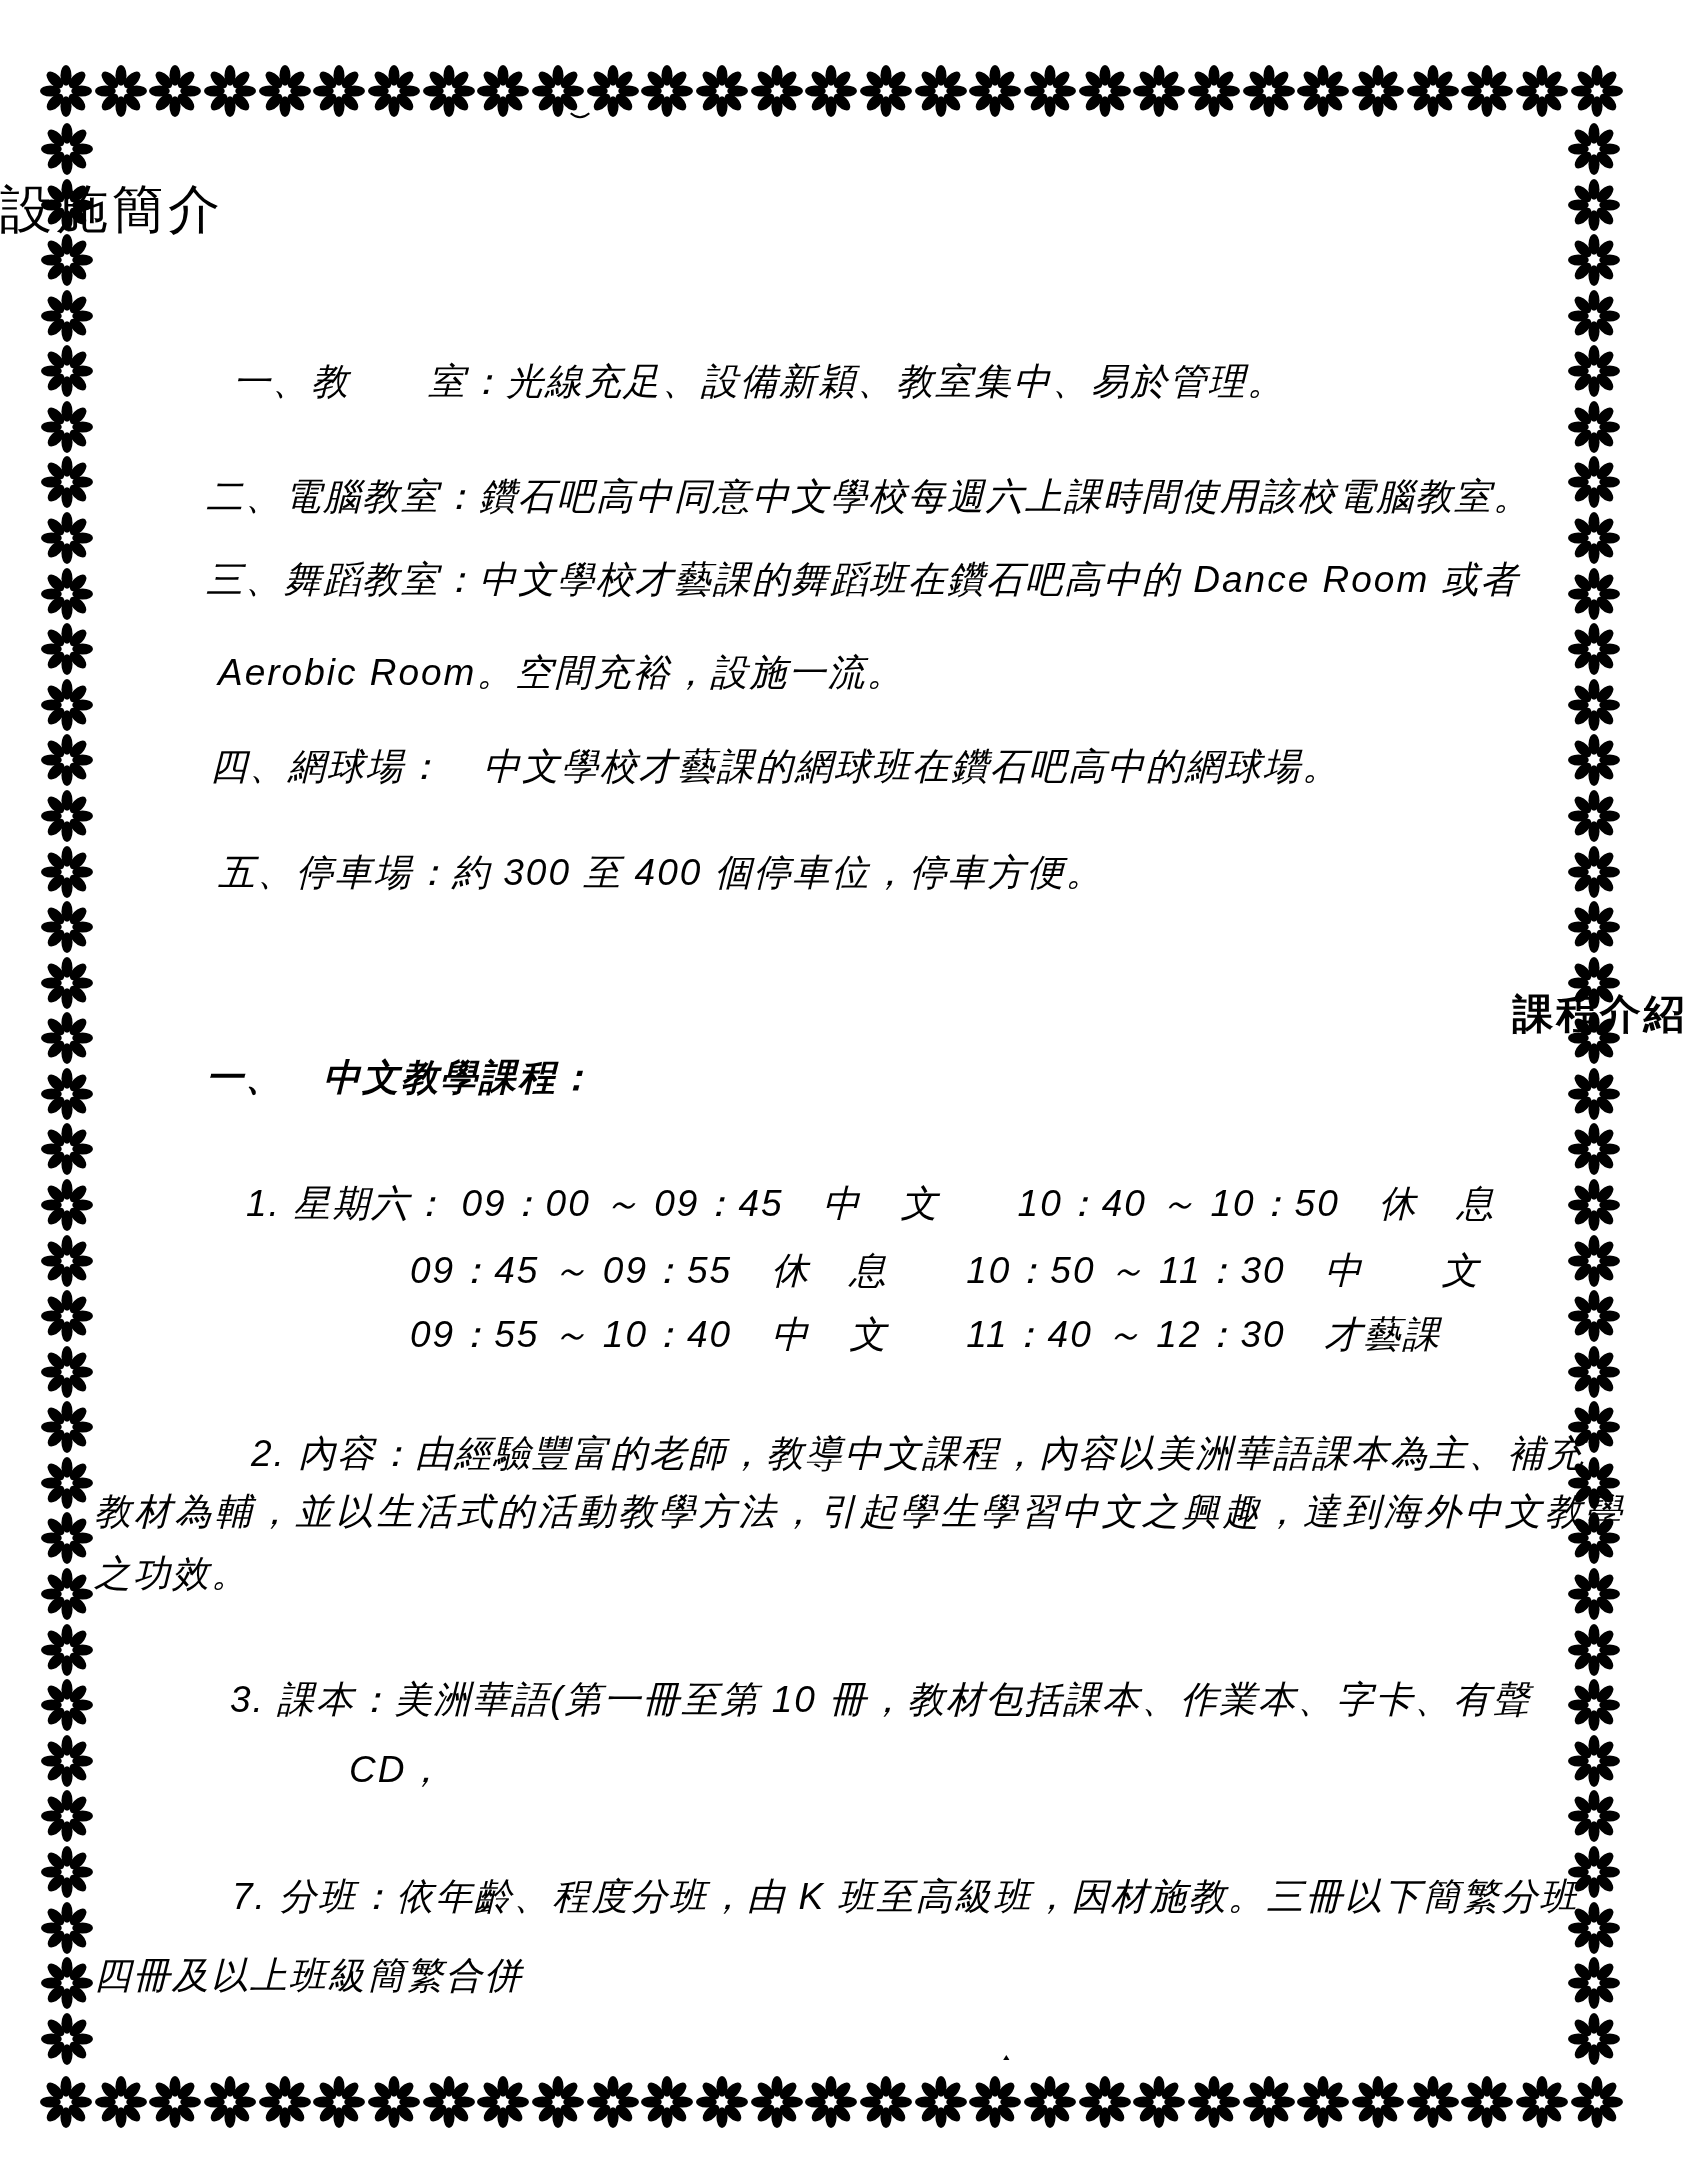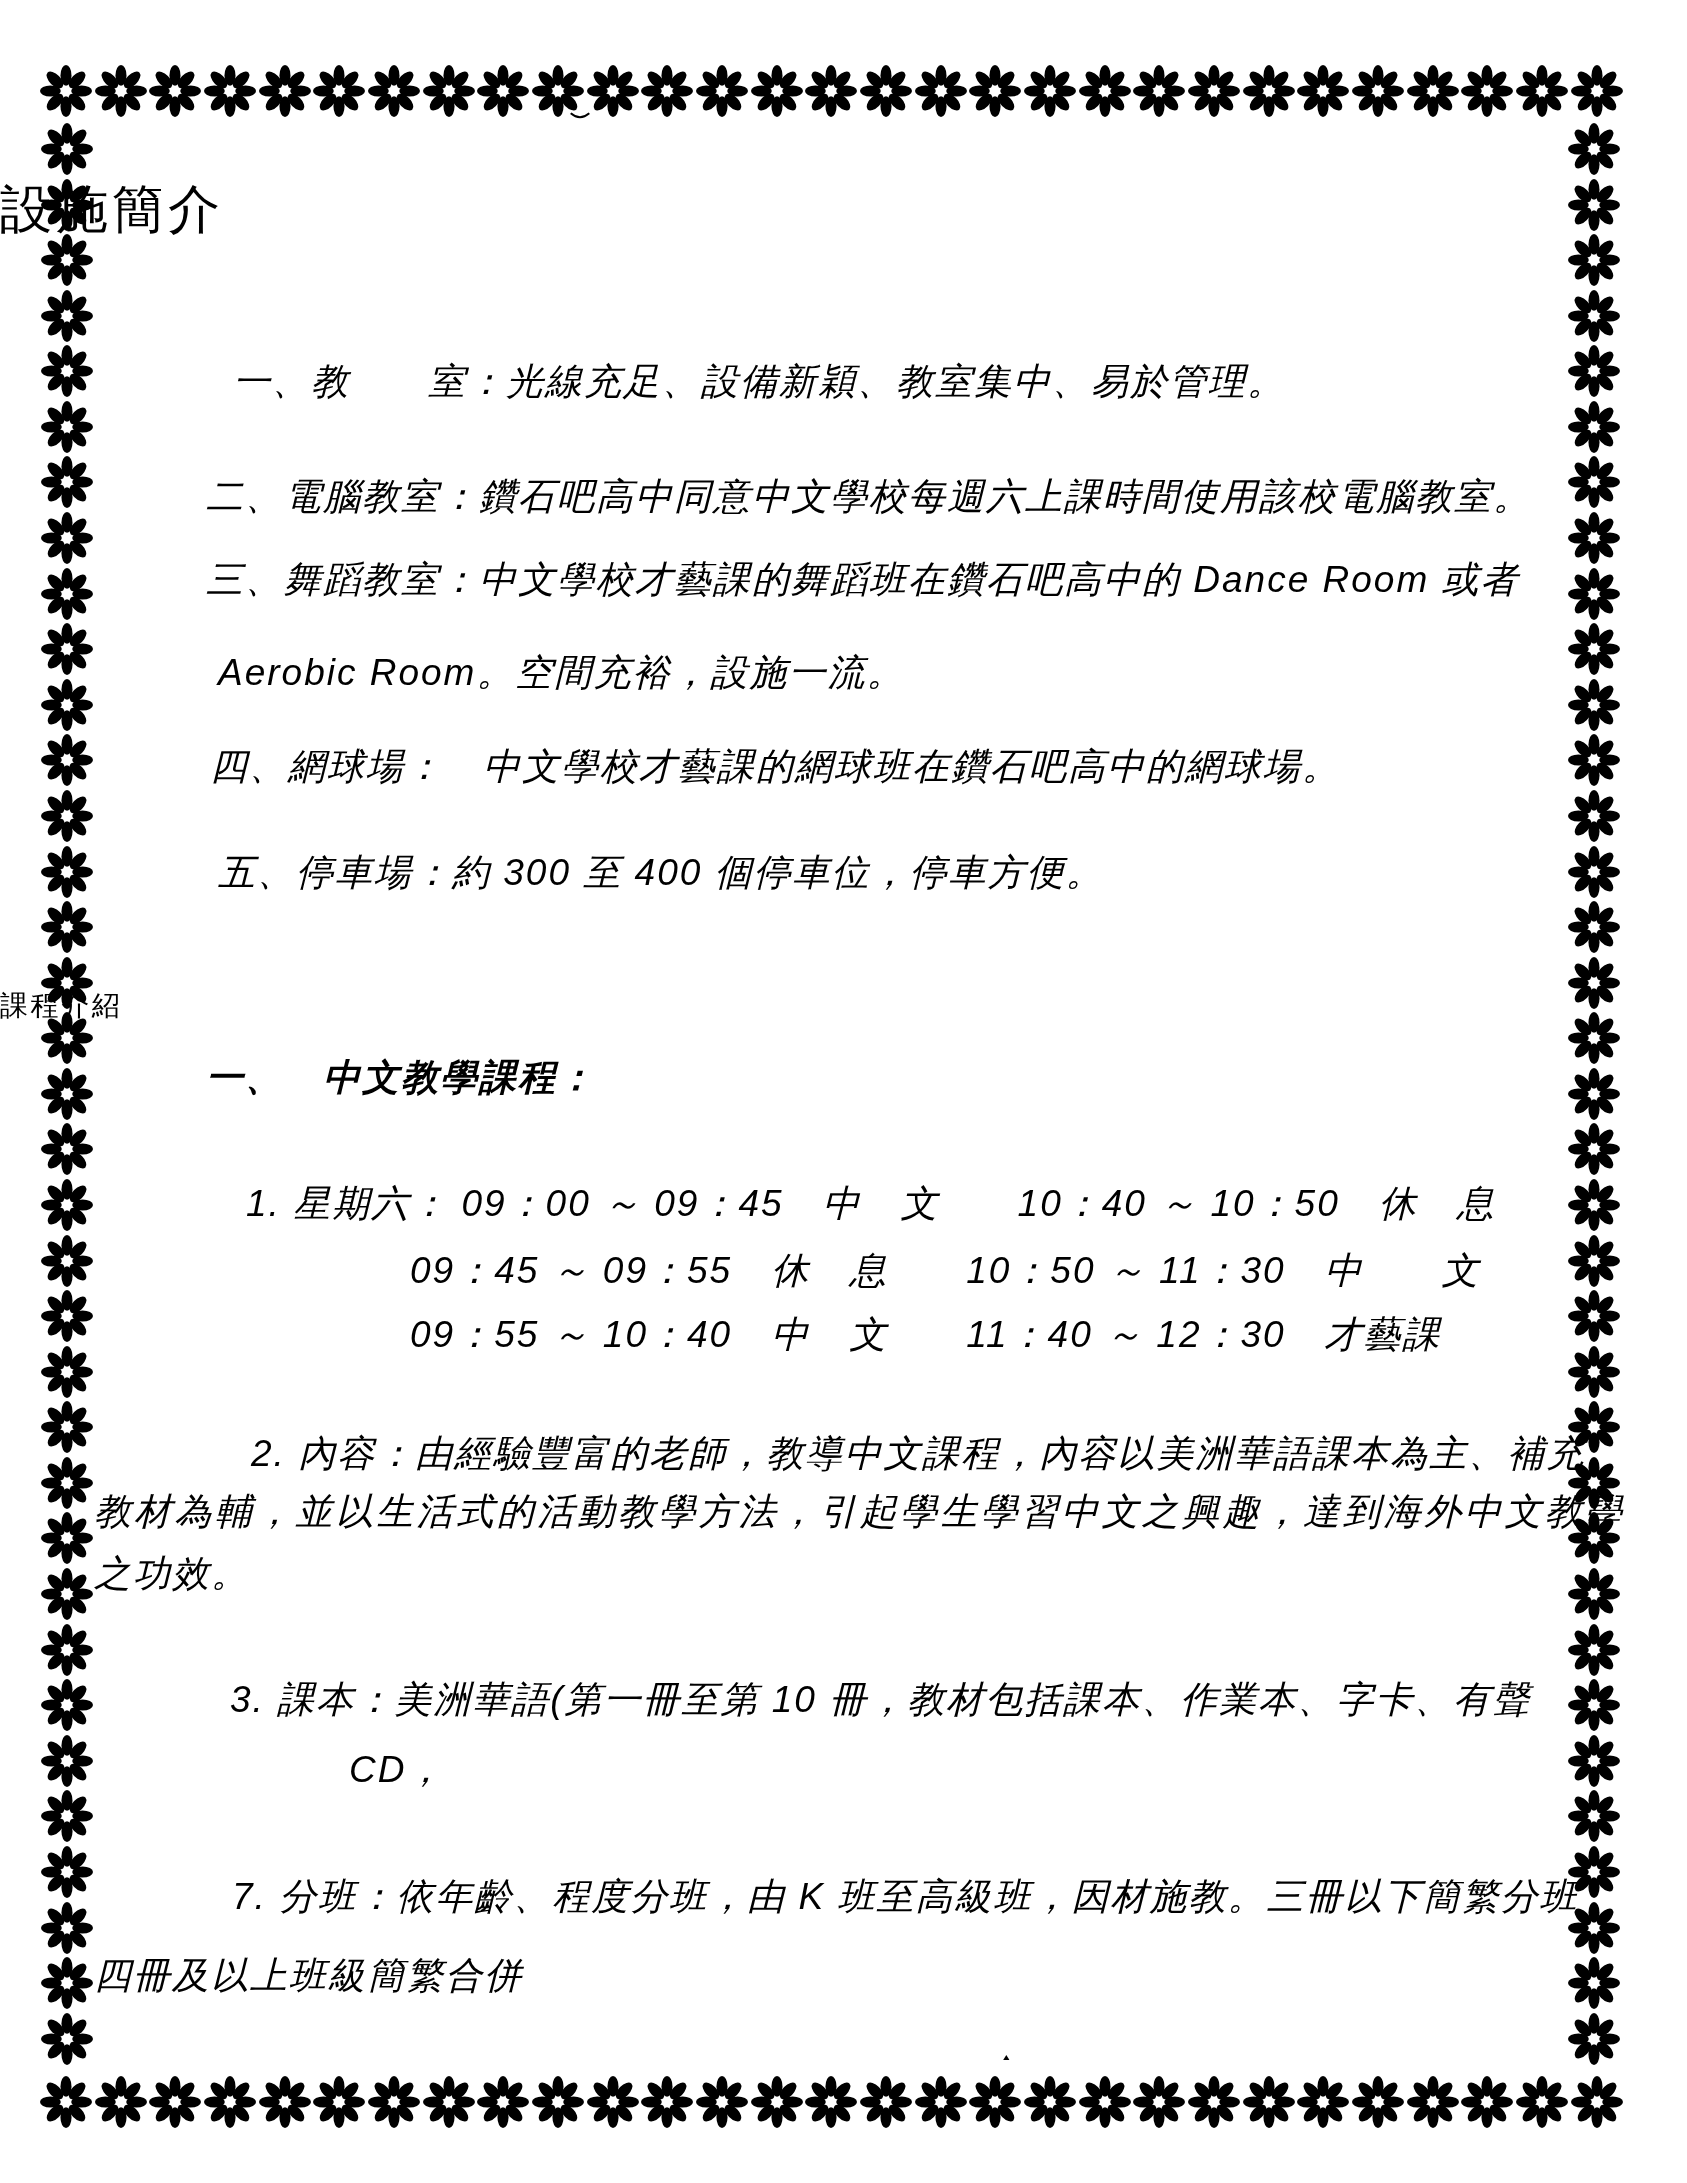--- a/index.html
+++ b/index.html
@@ -29,21 +29,21 @@
   .line{
     position:absolute;white-space:pre;
     font-size:37px;line-height:1.15;letter-spacing:2px;font-style:italic;
   }
   .title{
     position:absolute;top:147px;left:0;width:100%;
     text-align:left;font-size:52px;letter-spacing:4px;margin-top:28px;
   }
   .subtitle{
     position:absolute;top:987px;left:0;width:100%;
-    text-align:left;font-size:28px;letter-spacing:2.6px;
+    text-align:right;font-size:41px;letter-spacing:2.6px;font-weight:bold;
   }
   .bold{font-weight:bold;}
   .wide{letter-spacing:3.3px;}
   .artifact{position:absolute;}
 </style>
 </head>
 <body>
 
 <svg width="0" height="0" style="position:absolute" aria-hidden="true">
   <defs>

